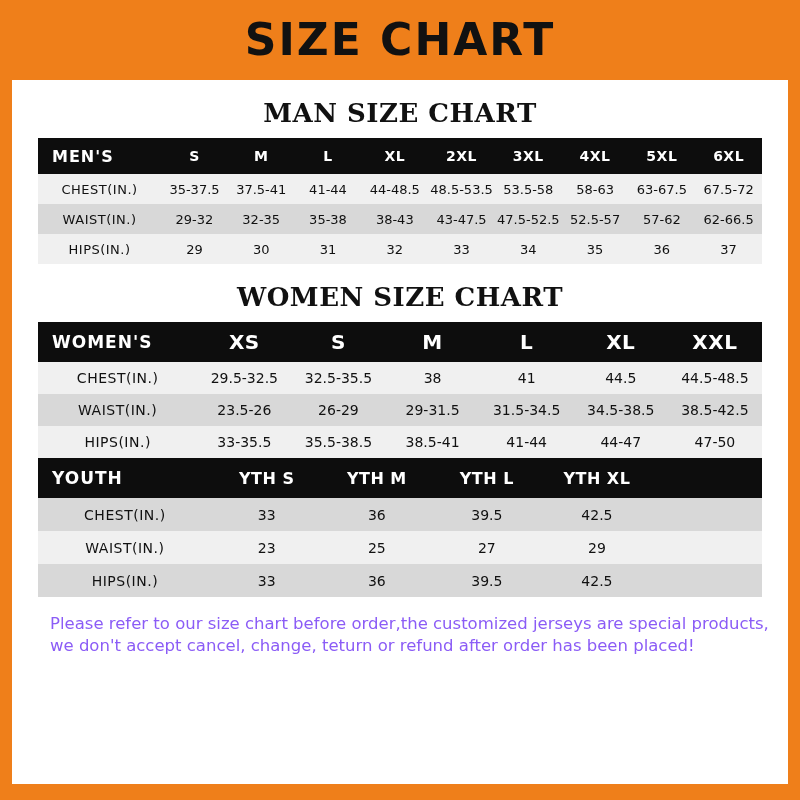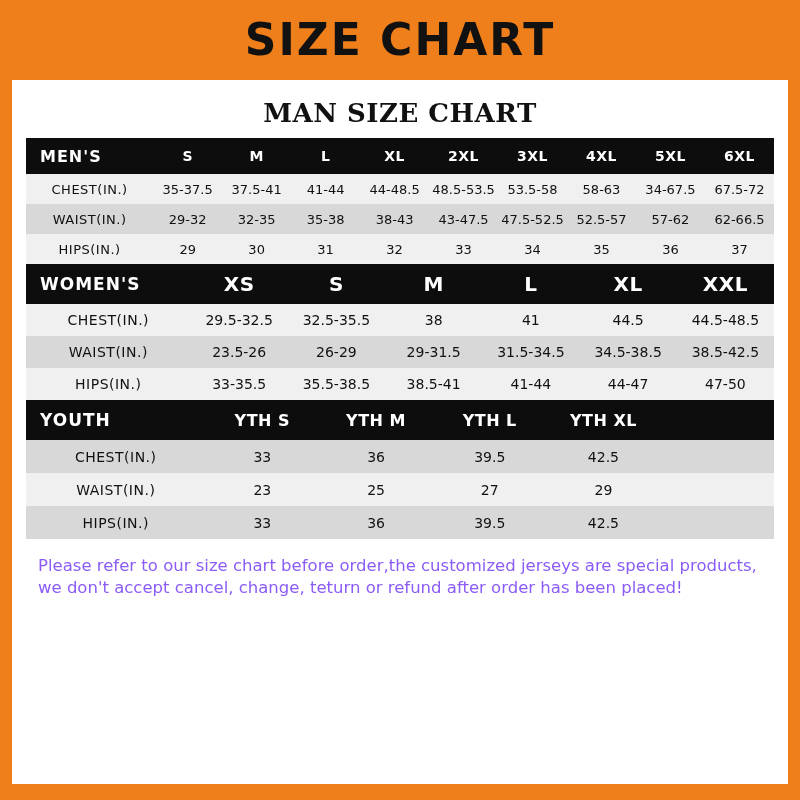--- a/index.html
+++ b/index.html
@@ -33,21 +33,21 @@
   .banner-title {
     font-family: "DejaVu Sans", sans-serif;
     font-weight: bold;
     font-size: 44px;
     letter-spacing: 2px;
     color: #111111;
     line-height: 1;
     text-align: center;
   }
   .content {
-    padding: 0 14px;
+    padding: 0 26px;
   }
   .section-title {
     text-align: center;
     font-family: "DejaVu Serif", serif;
     font-weight: bold;
     font-size: 26px;
     letter-spacing: 0.5px;
     color: #111111;
     margin: 18px 0 10px 0;
   }
@@ -159,21 +159,21 @@
         <tbody>
           <tr class="body-row light">
             <td class="rowlabel">CHEST(IN.)</td>
             <td>35-37.5</td>
             <td>37.5-41</td>
             <td>41-44</td>
             <td>44-48.5</td>
             <td>48.5-53.5</td>
             <td>53.5-58</td>
             <td>58-63</td>
-            <td>34-67.5</td>
+            <td>63-67.5</td>
             <td>67.5-72</td>
           </tr>
           <tr class="body-row dark">
             <td class="rowlabel">WAIST(IN.)</td>
             <td>29-32</td>
             <td>32-35</td>
             <td>35-38</td>
             <td>38-43</td>
             <td>43-47.5</td>
             <td>47.5-52.5</td>
@@ -191,20 +191,21 @@
             <td>34</td>
             <td>35</td>
             <td>36</td>
             <td>37</td>
           </tr>
         </tbody>
       </table>
     </div>
 
     <div class="section">
+      <div class="section-title">WOMEN SIZE CHART</div>
       <table class="size women">
         <colgroup>
           <col style="width:22%">
           <col style="width:13%">
             <col style="width:13%">
             <col style="width:13%">
           <col style="width:13%">
             <col style="width:13%">
             <col style="width:13%">
         </colgroup>

